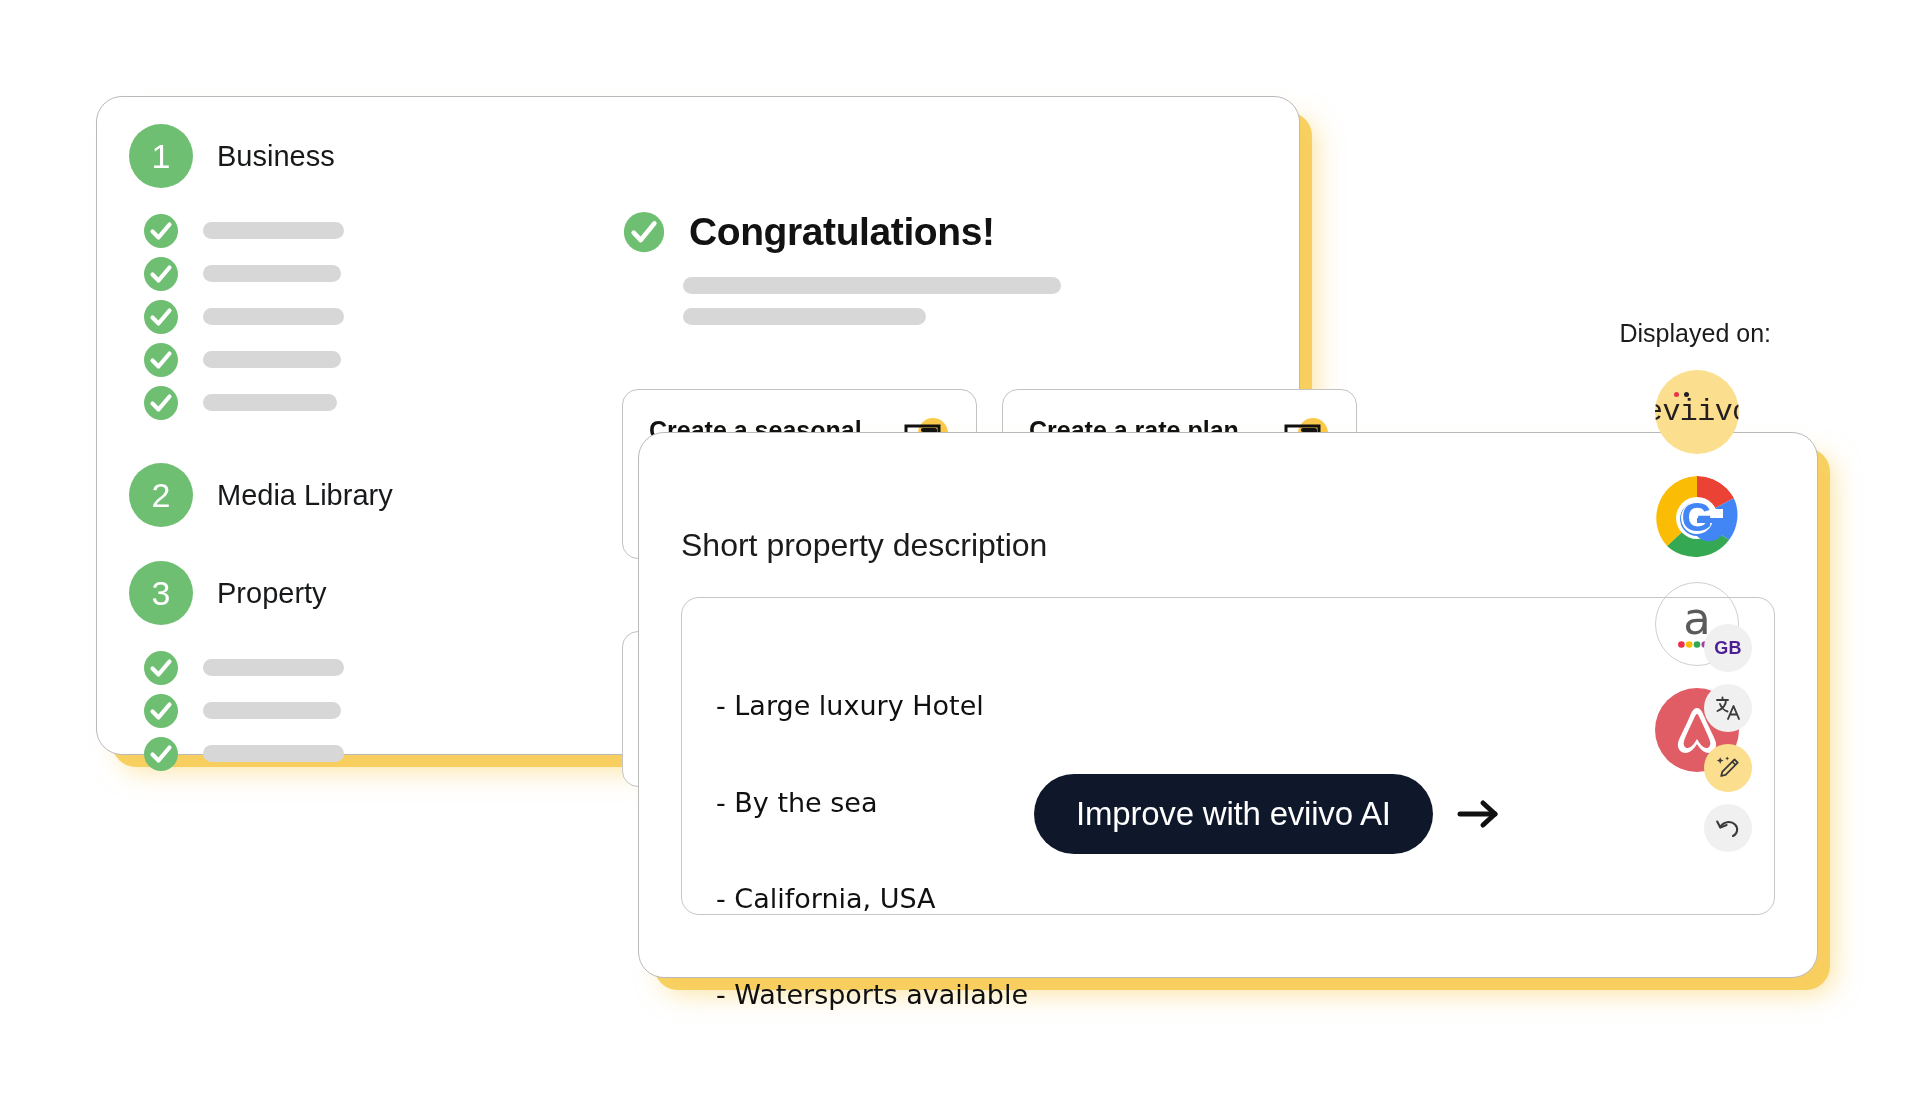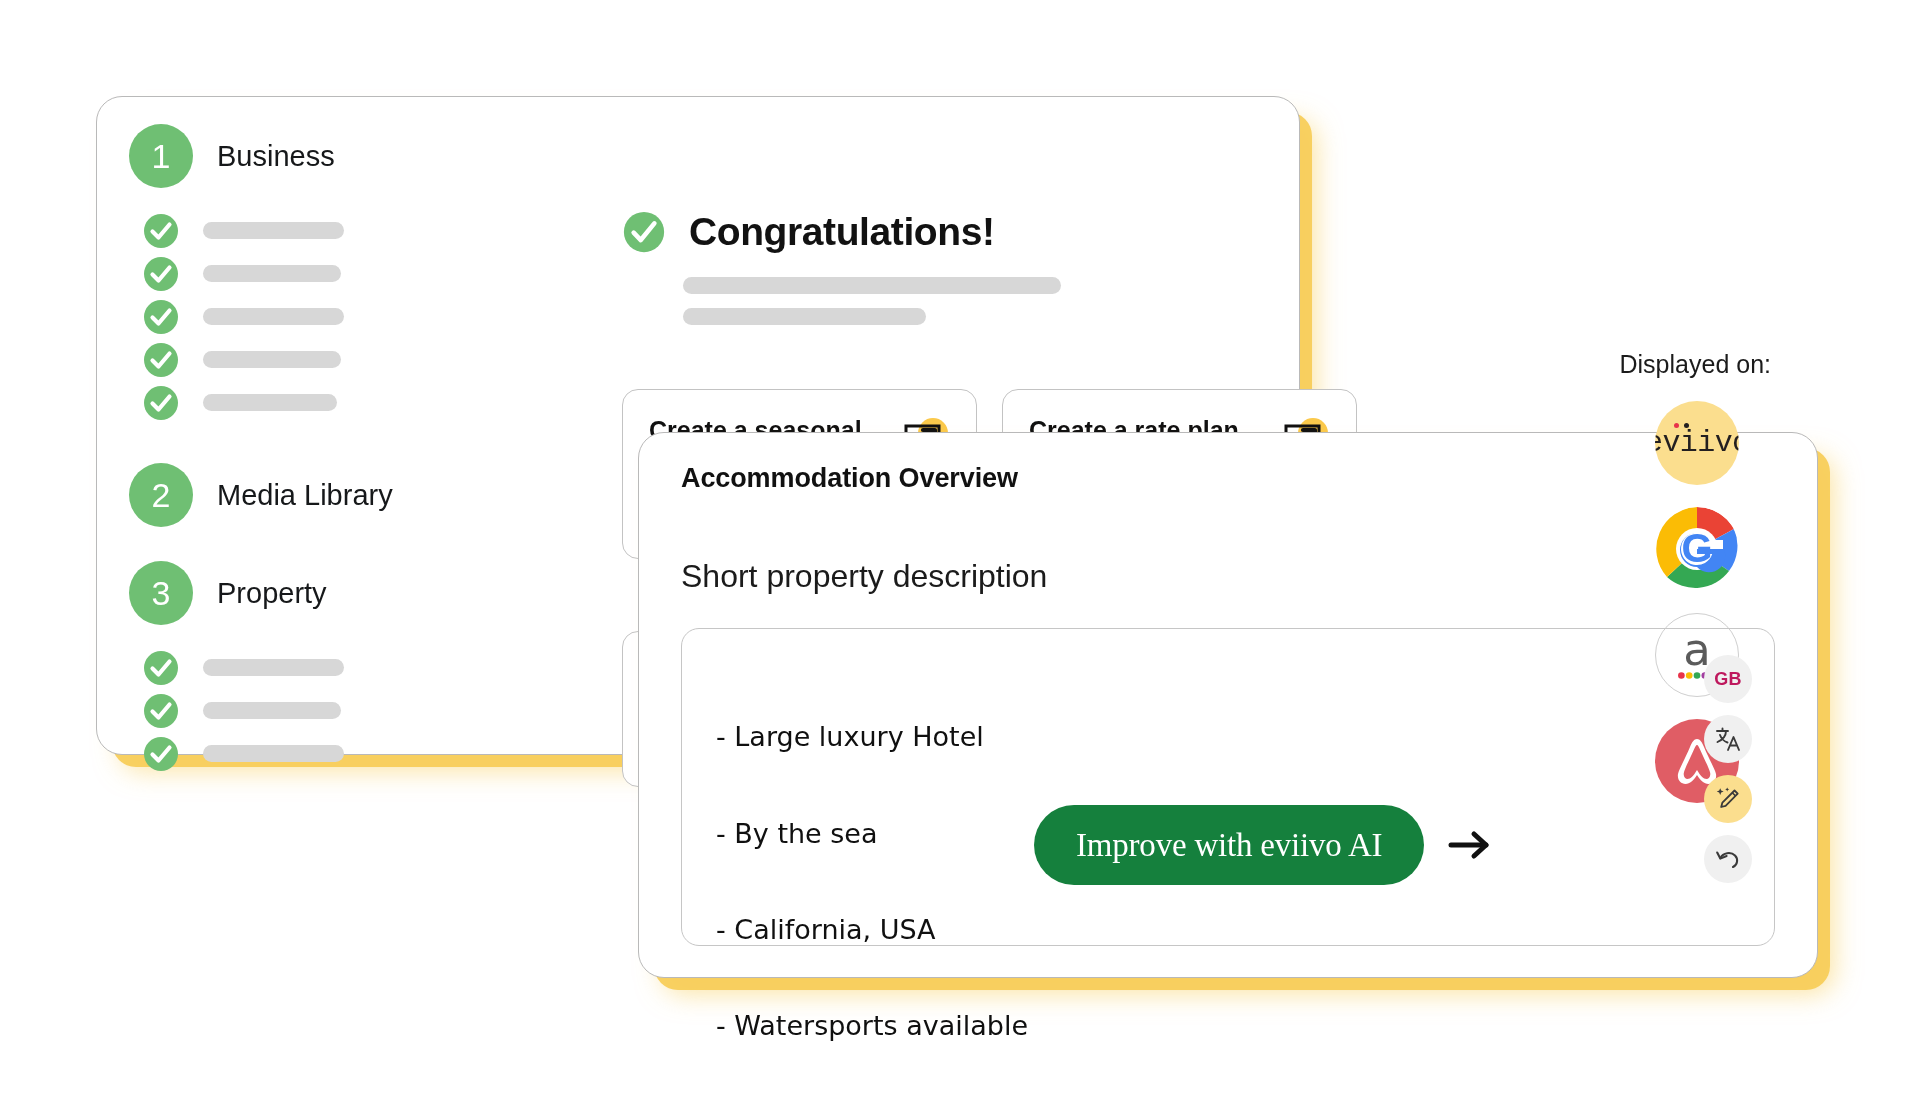--- a/index.html
+++ b/index.html
@@ -276,45 +276,45 @@
     align-items: center;
     justify-content: center;
     border: none;
     cursor: pointer;
     padding: 0;
   }
   .tool-btn.accent { background: #FBDE8E; }
   .tool-gb {
     font-size: 18px;
     font-weight: bold;
-    color: #be185d;
+    color: #4c1d95;
     letter-spacing: 0.3px;
     font-family: "Liberation Sans", sans-serif;
     text-align: right;
   }
 
   
   .improve-wrap {
     position: absolute;
     left: 352px;
     top: 176px;
     display: flex;
     align-items: center;
     gap: 22px;
   }
 
   .improve-btn {
-    background: #15803d;
+    background: #0f172a;
     color: #ffffff;
     border: none;
     border-radius: 44px;
     height: 80px;
     padding: 0 42px;
     font-size: 33px;
-    font-family: Liberation Serif, serif;
+    font-family: Liberation Sans, sans-serif;
     letter-spacing: -0.2px;
     cursor: pointer;
     display: flex;
     align-items: center;
   }
 
   .improve-arrow { width: 48px; height: 40px; }
 </style>
 </head>
 <body>
@@ -464,21 +464,20 @@
       <div class="card-lines" style="margin-top:20px;">
         <div class="bar lbar-1"></div>
         <div class="bar lbar-2"></div>
       </div>
     </div>
 
   </section>
 
   <section class="panel" id="accommodation-panel">
 
-    <h1 class="ao-title">Accommodation Overview</h1>
 
     <div class="ao-subrow">
       <div class="ao-sublabel">Short property description</div>
 
       <div class="ao-displayed">
         <div class="ao-displayed-label">Displayed on:</div>
 
         <div class="logo logo-eviivo">
           <span class="eviivo-word">
             <span>eviivo</span>

